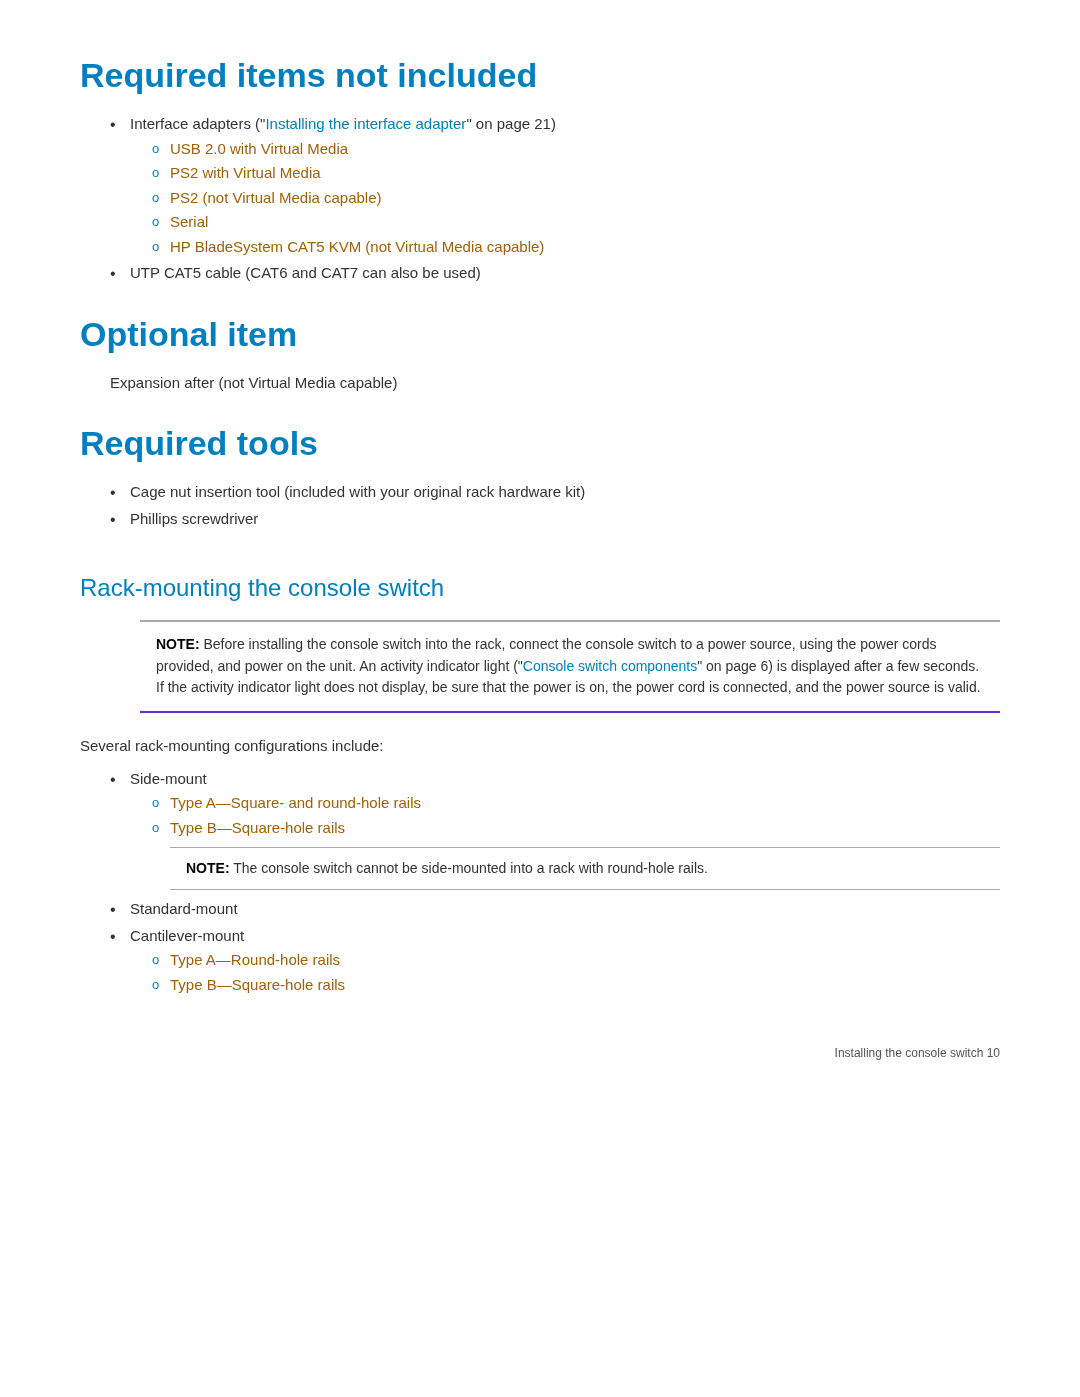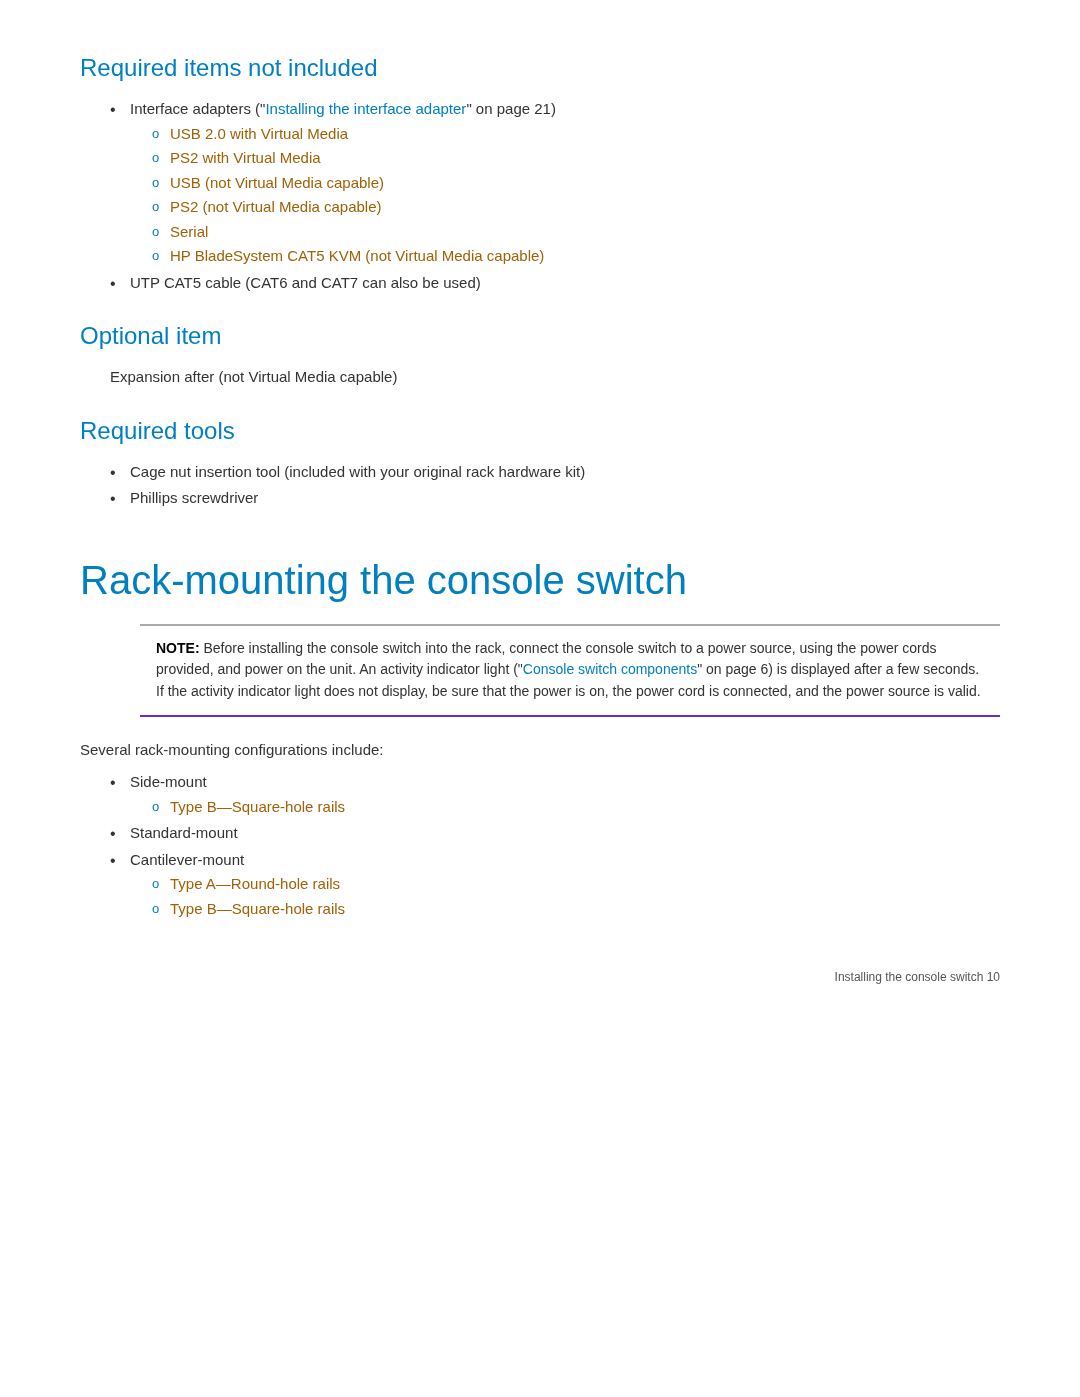--- a/index.html
+++ b/index.html
@@ -13,29 +13,29 @@
       font-size: 15px;
       color: #333333;
       background: #ffffff;
       width: 1080px;
       min-height: 1397px;
       padding: 50px 80px 60px 80px;
       line-height: 1.5;
     }
 
     h2.section-title {
-      font-size: 24px;
-      font-weight: 400;
+      font-size: 34px;
+      font-weight: 700;
       color: #0080c0;
       margin-bottom: 12px;
       margin-top: 0;
     }
 
     h1.big-title {
-      font-size: 40px;
+      font-size: 24px;
       font-weight: 400;
       color: #0080c0;
       margin-top: 30px;
       padding-top: 10px;
     }
 
     .section {
       margin-bottom: 24px;
     }
 
@@ -147,21 +147,20 @@
 
 <div class="section">
   <h2 class="section-title">Required items not included</h2>
 
   <ul class="main-list">
     <li>
       <span>Interface adapters ("<a class="inline-link" href="#">Installing the interface adapter</a>" on page 21)</span>
       <ul class="sub-list">
         <li><span>USB 2.0 with Virtual Media</span></li>
         <li><span>PS2 with Virtual Media</span></li>
-        <li><span>USB (not Virtual Media capable)</span></li>
         <li><span>PS2 (not Virtual Media capable)</span></li>
         <li><span>Serial</span></li>
         <li><span>HP BladeSystem CAT5 KVM (not Virtual Media capable)</span></li>
       </ul>
     </li>
     <li>
       <span>UTP CAT5 cable (CAT6 and CAT7 can also be used)</span>
     </li>
   </ul>
 </div>
@@ -186,22 +185,27 @@
     <span class="note-label">NOTE:</span>
     <span> Before installing the console switch into the rack, connect the console switch to a power source, using the power cords provided, and power on the unit. An activity indicator light ("<a class="note-link" href="#">Console switch components</a>" on page 6) is displayed after a few seconds. If the activity indicator light does not display, be sure that the power is on, the power cord is connected, and the power source is valid.</span>
   </div>
 
   <p class="intro-text">Several rack-mounting configurations include:</p>
 
   <ul class="main-list">
     <li>
       <span>Side-mount</span>
       <ul class="sub-list">
+        <li><span>Type A—Square- and round-hole rails</span></li>
         <li><span>Type B—Square-hole rails</span></li>
       </ul>
+      <div class="note-box-inline">
+        <span class="note-label">NOTE:</span>
+        <span>  The console switch cannot be side-mounted into a rack with round-hole rails.</span>
+      </div>
     </li>
     <li>
       <span>Standard-mount</span>
     </li>
     <li>
       <span>Cantilever-mount</span>
       <ul class="sub-list">
         <li><span>Type A—Round-hole rails</span></li>
         <li><span>Type B—Square-hole rails</span></li>
       </ul>

